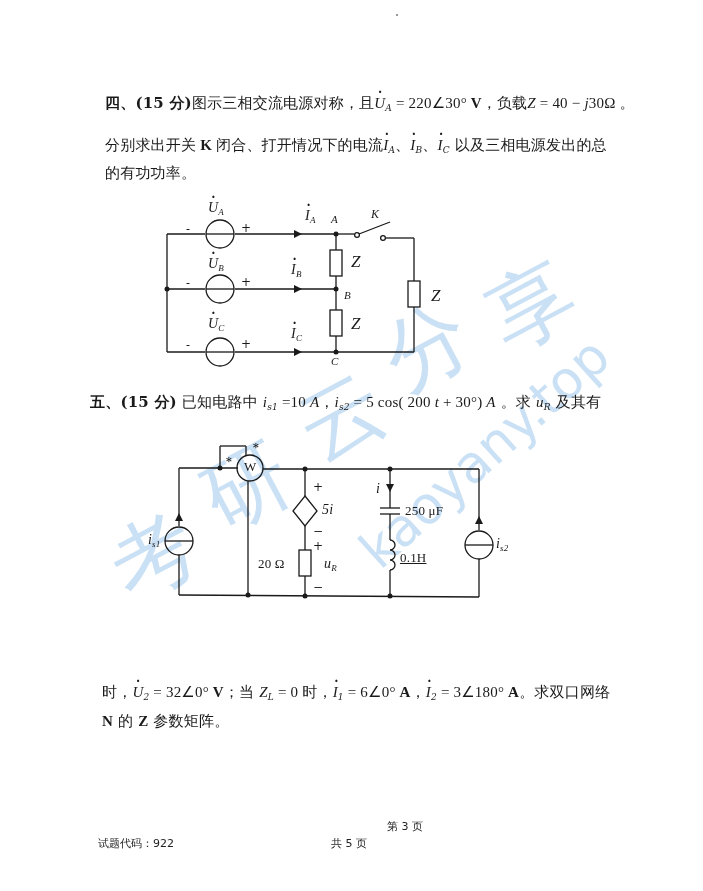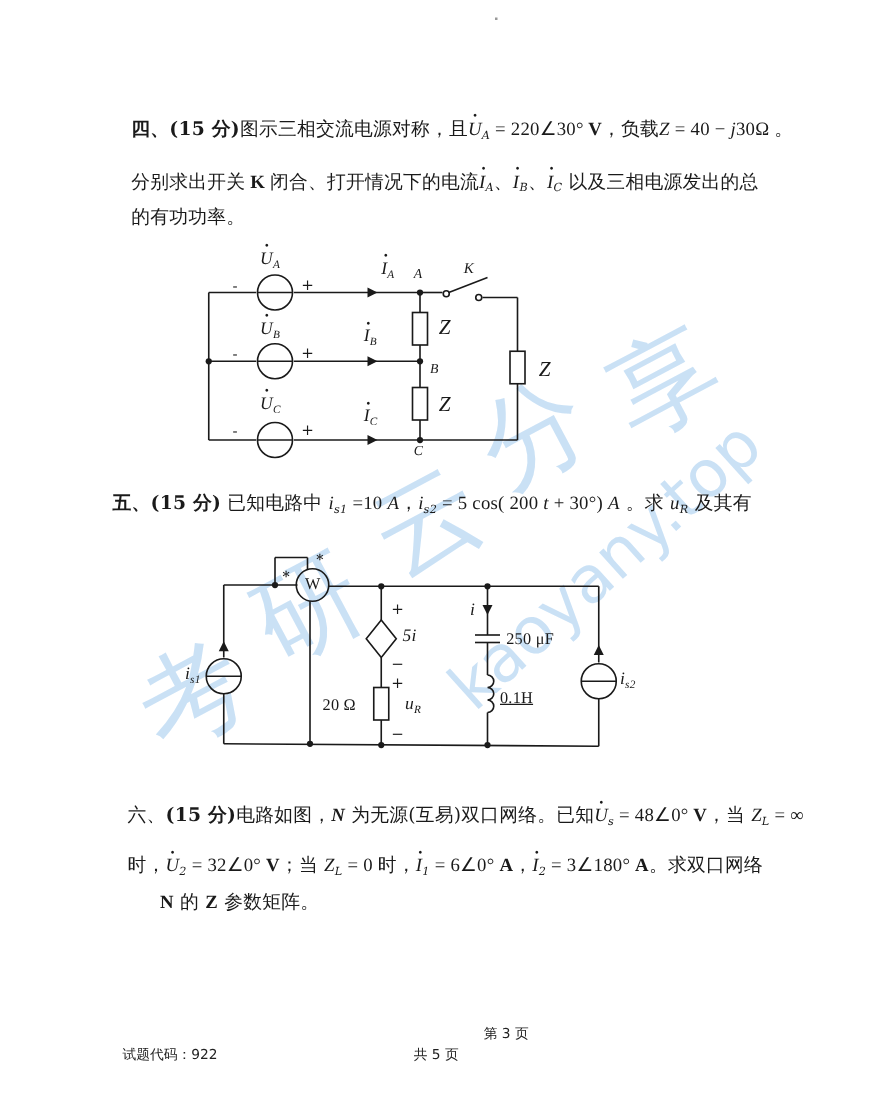--- a/index.html
+++ b/index.html
@@ -182,26 +182,23 @@
   <div class="line it" style="left:322px;top:502px;font-size:14px;">5i</div>
   <div class="line" style="left:313px;top:524px;font-size:12px;">−</div>
   <div class="line" style="left:313px;top:539px;font-size:12px;">+</div>
   <div class="line tnr" style="left:258px;top:556px;font-size:13px;">20 Ω</div>
   <div class="line it" style="left:324px;top:556px;font-size:14px;"><span>u</span><sub>R</sub></div>
   <div class="line" style="left:313px;top:580px;font-size:12px;">−</div>
   <div class="line it" style="left:376px;top:481px;font-size:14px;">i</div>
   <div class="line tnr" style="left:405px;top:503px;font-size:13px;">250 μF</div>
   <div class="line tnr" style="left:400px;top:550px;font-size:13px;text-decoration:underline;">0.1H</div>
 
-  <div class="line" style="left:102px;top:643px;">
-    <span>六、</span><span class="b">(15 分)</span><span>电路如图，</span><span class="it b">N</span><span> 为无源(互易)双口网络。已知</span><span class="it dot">U</span><sub>s</sub><span class="tnr"> = 48∠0°</span><span class="b tnr"> V</span><span>，当 </span><span class="it">Z</span><sub>L</sub><span class="tnr"> = ∞</span>
-  </div>
   <div class="line" style="left:102px;top:683px;">
     <span>时，</span><span class="it dot">U</span><sub>2</sub><span class="tnr"> = 32∠0° </span><span class="b tnr"> V</span><span>；当 </span><span class="it">Z</span><sub>L</sub><span class="tnr"> = 0 时，</span><span class="it dot">I</span><sub>1</sub><span class="tnr"> = 6∠0° </span><span class="b tnr"> A</span><span>，</span><span class="it dot">I</span><sub>2</sub><span class="tnr"> = 3∠180° </span><span class="b tnr"> A</span><span>。求双口网络</span>
   </div>
-  <div class="line" style="left:102px;top:712px;margin-left:26px;">
+  <div class="line" style="left:102px;top:712px;">
     <span class="b tnr">N</span><span> 的 </span><span class="b tnr">Z</span><span> 参数矩阵。</span>
   </div>
 
   <div class="footer" style="left:98px;top:836px;">试题代码：922</div>
   <div class="footer" style="left:331px;top:836px;">共 5 页</div>
   <div class="footer" style="left:387px;top:819px;">第 3 页</div>
 </div>
 
 </body></html>

